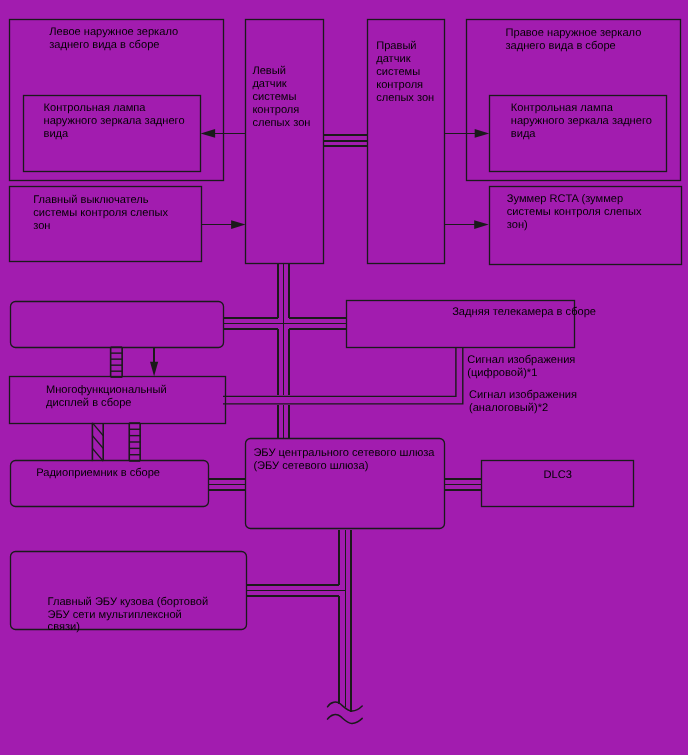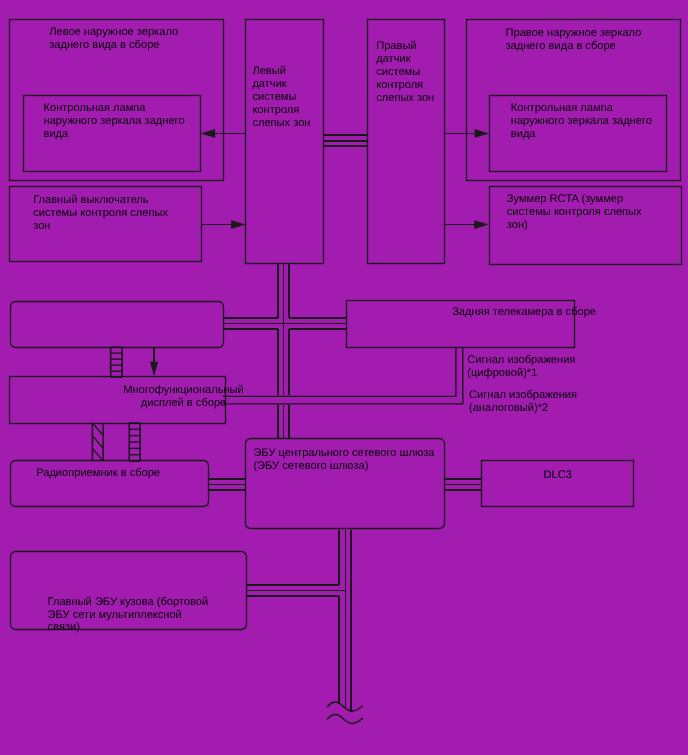--- a/index.html
+++ b/index.html
@@ -137,21 +137,21 @@
   <div class="box" style="left: 489.3px; top: 95.8px; width: 176.5px; height: 76.5px;"></div>
   <div class="lbl" style="left: 510.8px; top: 101.8px; width: 168px; text-align: left;">Контрольная лампа
 наружного зеркала заднего
 вида</div>
   <div class="box" style="left: 489px; top: 186.4px; width: 192px; height: 77.3px;"></div>
   <div class="lbl" style="left: 506.8px; top: 193.4px; width: 180px; text-align: left;">Зуммер RCTA (зуммер
 системы контроля слепых
 зон)</div>
   <div class="box round" style="left: 10.2px; top: 301.2px; width: 213.2px; height: 45.9px;"></div>
   <div class="box" style="left: 9px; top: 376.9px; width: 215.6px; height: 46.6px;"></div>
-  <div class="lbl" style="left: 46px; top: 383.6px; width: 185px; text-align: center; margin-left: 45px;">Многофункциональный
+  <div class="lbl" style="left: 46px; top: 383.6px; width: 185px; text-align: left;">Многофункциональный
 дисплей в сборе</div>
   <div class="box round" style="left: 10.3px; top: 460.2px; width: 197.2px; height: 45.7px;"></div>
   <div class="lbl" style="left: 36.2px; top: 467.1px; width: 178px; text-align: left;">Радиоприемник в сборе</div>
   <div class="box" style="left: 346.2px; top: 300.1px; width: 228.2px; height: 46.9px;"></div>
   <div class="lbl" style="left: 361px; top: 306px; width: 220px; text-align: right; margin-left: 15px;">Задняя телекамера в сборе</div>
   <div class="box round" style="left: 245.5px; top: 438.5px; width: 199.6px; height: 90.7px;"></div>
   <div class="lbl" style="left: 253.4px; top: 447.3px; width: 198px; text-align: left;">ЭБУ центрального сетевого шлюза
 (ЭБУ сетевого шлюза)</div>
   <div class="box" style="left: 481.5px; top: 460.5px; width: 152.6px; height: 46px;"></div>
   <div class="lbl" style="left: 481.5px; top: 468.7px; width: 152.6px; text-align: center;">DLC3</div>

